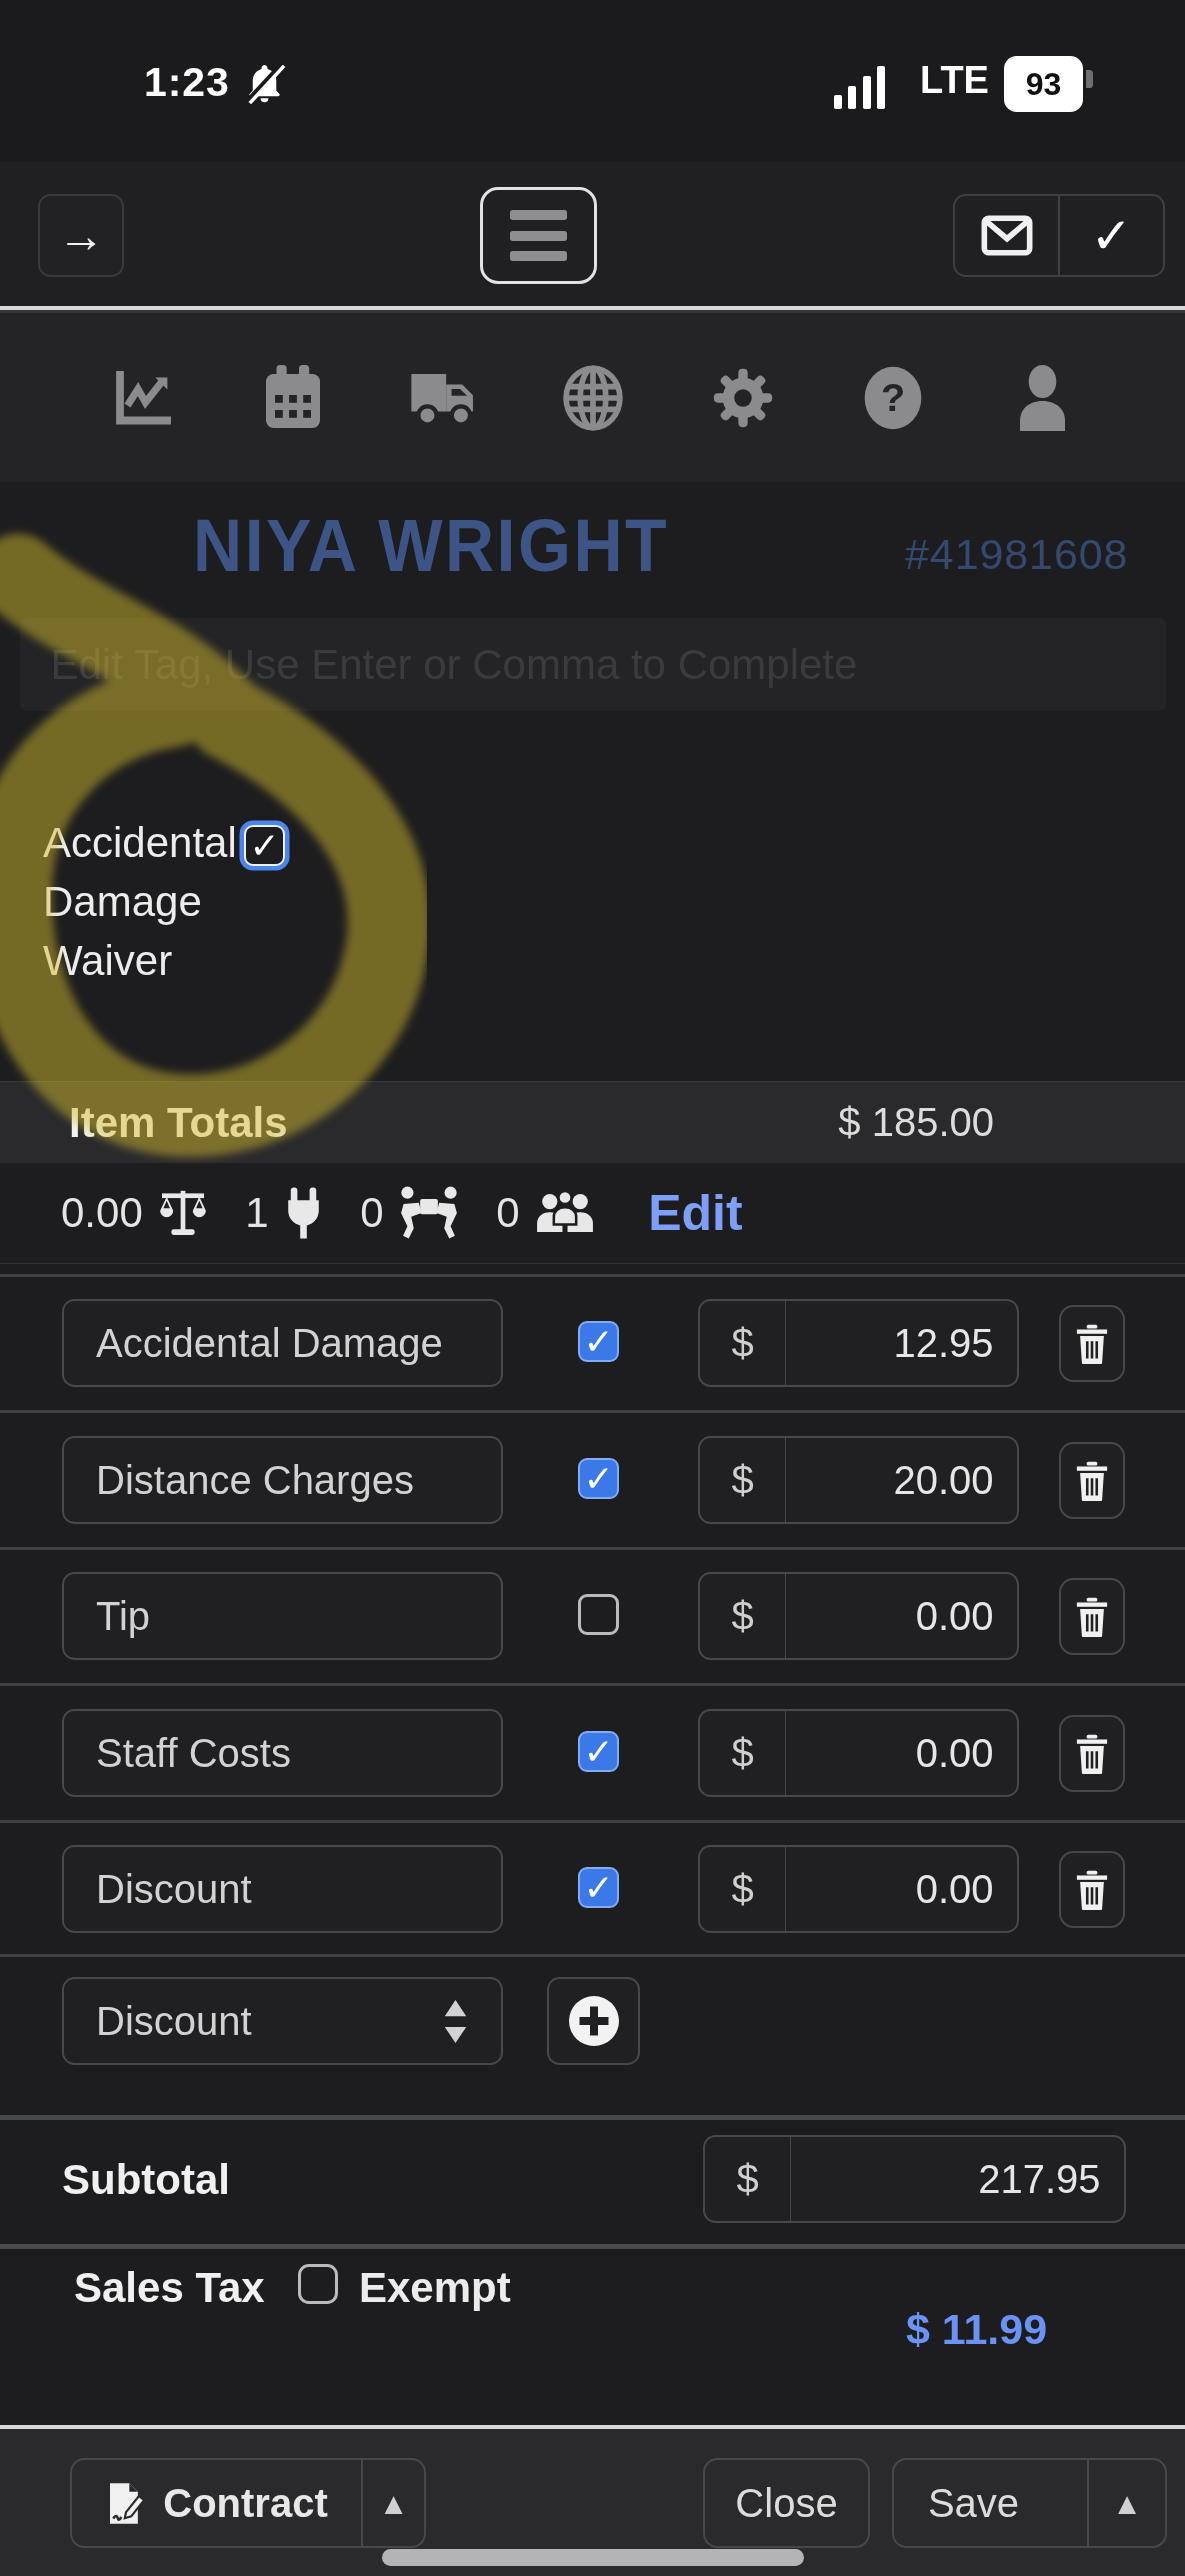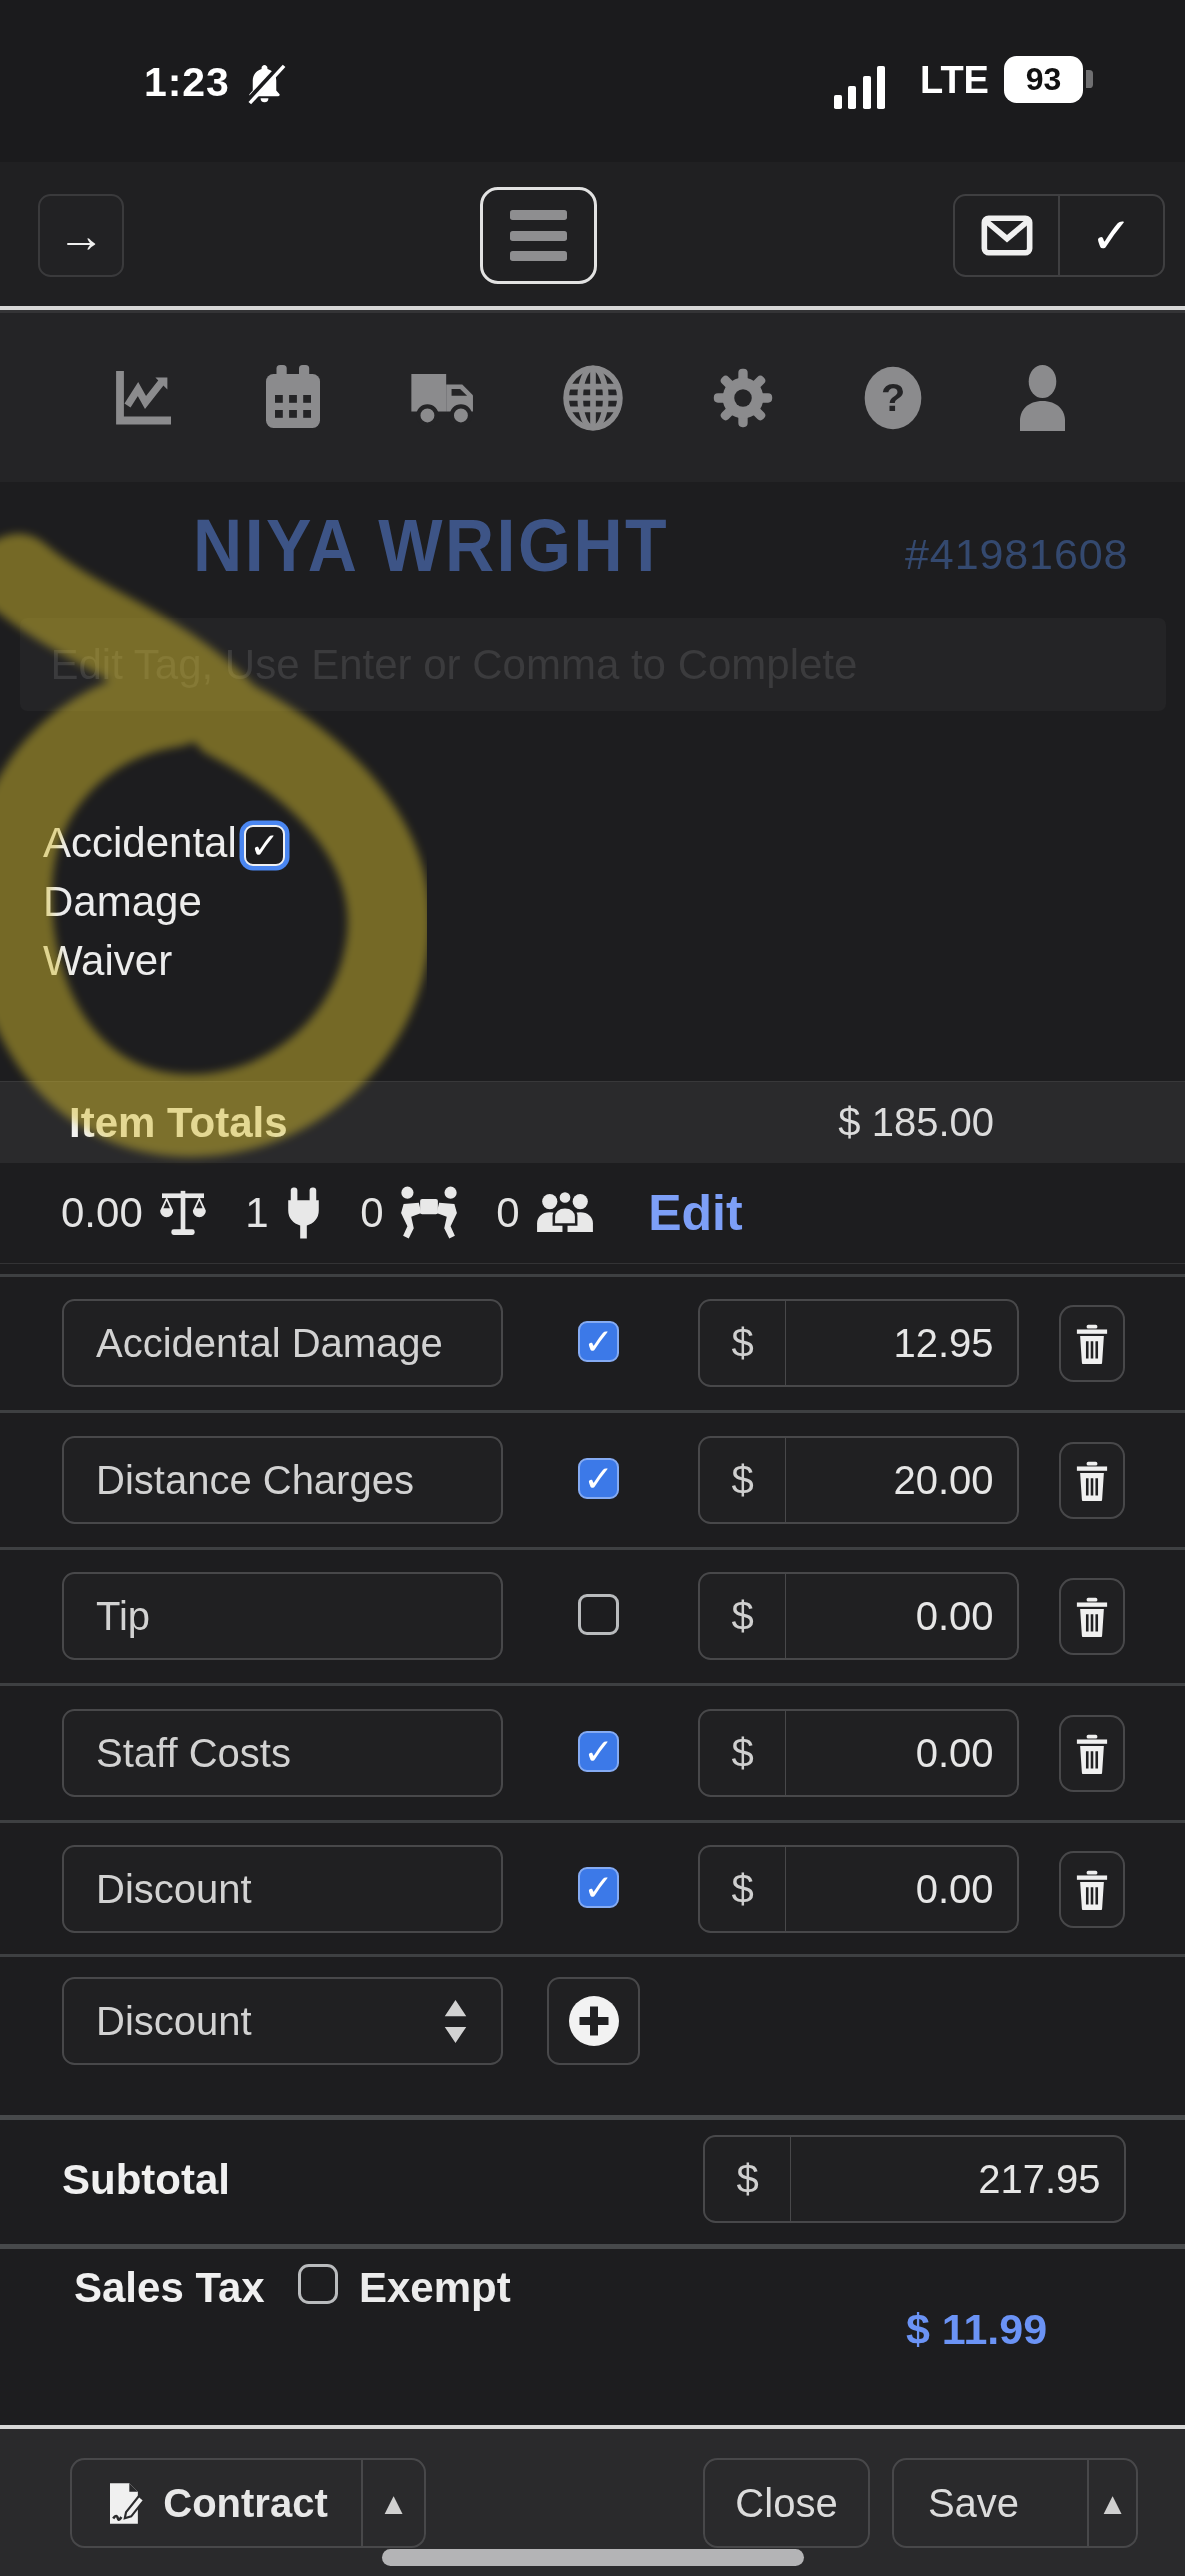--- a/index.html
+++ b/index.html
@@ -7,21 +7,21 @@
   #screen{position:relative;width:1186px;height:2576px;background:#1d1d1f;overflow:hidden;}
   .abs{position:absolute;}
 
   
   #statusbar{left:0;top:0;width:1186px;height:162px;background:#1b1b1d;}
   .time{left:144px;top:59px;font-size:41px;font-weight:bold;color:#fff;letter-spacing:0.9px;}
   .bellslash{left:241px;top:61px;}
   .sigbars{left:834px;top:66px;display:flex;align-items:flex-end;gap:6.3px;}
   .sigbars i{display:block;width:8px;background:#fff;border-radius:1.8px;}
   .lte{left:920px;top:59px;font-size:38px;font-weight:bold;color:#fff;}
-  .batt{left:1004px;top:56px;width:79px;height:47px;background:#fff;border-radius:12.6px;
+  .batt{left:1004px;top:56px;width:79px;height:56px;background:#fff;border-radius:12.6px;
         display:flex;align-items:center;justify-content:center;font-size:32px;font-weight:bold;color:#111;}
   .battnub{left:1086px;top:70px;width:7.2px;height:18px;background:#6f6f71;border-radius:0 3.6px 3.6px 0;}
 
   
   #toolbar{left:0;top:162px;width:1186px;height:145px;background:#202022;}
   .tbtn{border:2.7px solid #3a3a3c;border-radius:12.6px;background:#222224;display:flex;align-items:center;justify-content:center;}
   #btn-forward{left:38px;top:32px;width:86px;height:83px;}
   #btn-forward span{color:#efefef;font-size:47px;font-weight:bold;line-height:1;}
   #btn-menu{left:480px;top:25px;width:117px;height:97px;border:3.6px solid #e2e2e2;border-radius:18px;
             display:flex;flex-direction:column;align-items:center;justify-content:center;gap:10.8px;background:#202022;}
@@ -113,21 +113,21 @@
   #footer{left:0;top:2429px;width:1186px;height:147px;background:#2a2a2c;}
   .fbtn{position:absolute;top:29px;height:90px;border:2.7px solid #48484a;border-radius:14.4px;display:flex;align-items:center;justify-content:center;background:#2a2a2c;}
   .fbtn .cell{height:100%;display:flex;align-items:center;justify-content:center;}
   #contractbtn{left:70px;width:356px;padding:0;}
   #contractbtn .main{width:289px;gap:18px;}
   #contractbtn .caret,#savebtn .caret{border-left:2.7px solid #48484a;flex:1;}
   .fbtn .blabel{font-size:40px;font-weight:bold;color:#e8e8e8;}
   .fbtn .blabel.reg{font-weight:normal;color:#dcdcdc;}
   .caretup{color:#d0d0d0;font-size:30.5px;}
   #closebtn{left:703px;width:167px;}
-  #savebtn{left:892px;width:246px;padding:0;gap:34px;}
+  #savebtn{left:892px;width:275px;padding:0;gap:34px;}
   #savebtn .main{width:159px;}
   #homebar{left:382px;top:2549px;width:422px;height:17px;border-radius:9px;background:#b4b4b6;}
 
   
   #annotation{left:0;top:503px;pointer-events:none;}
 </style>
 </head>
 <body>
 
 <div id="screen">

